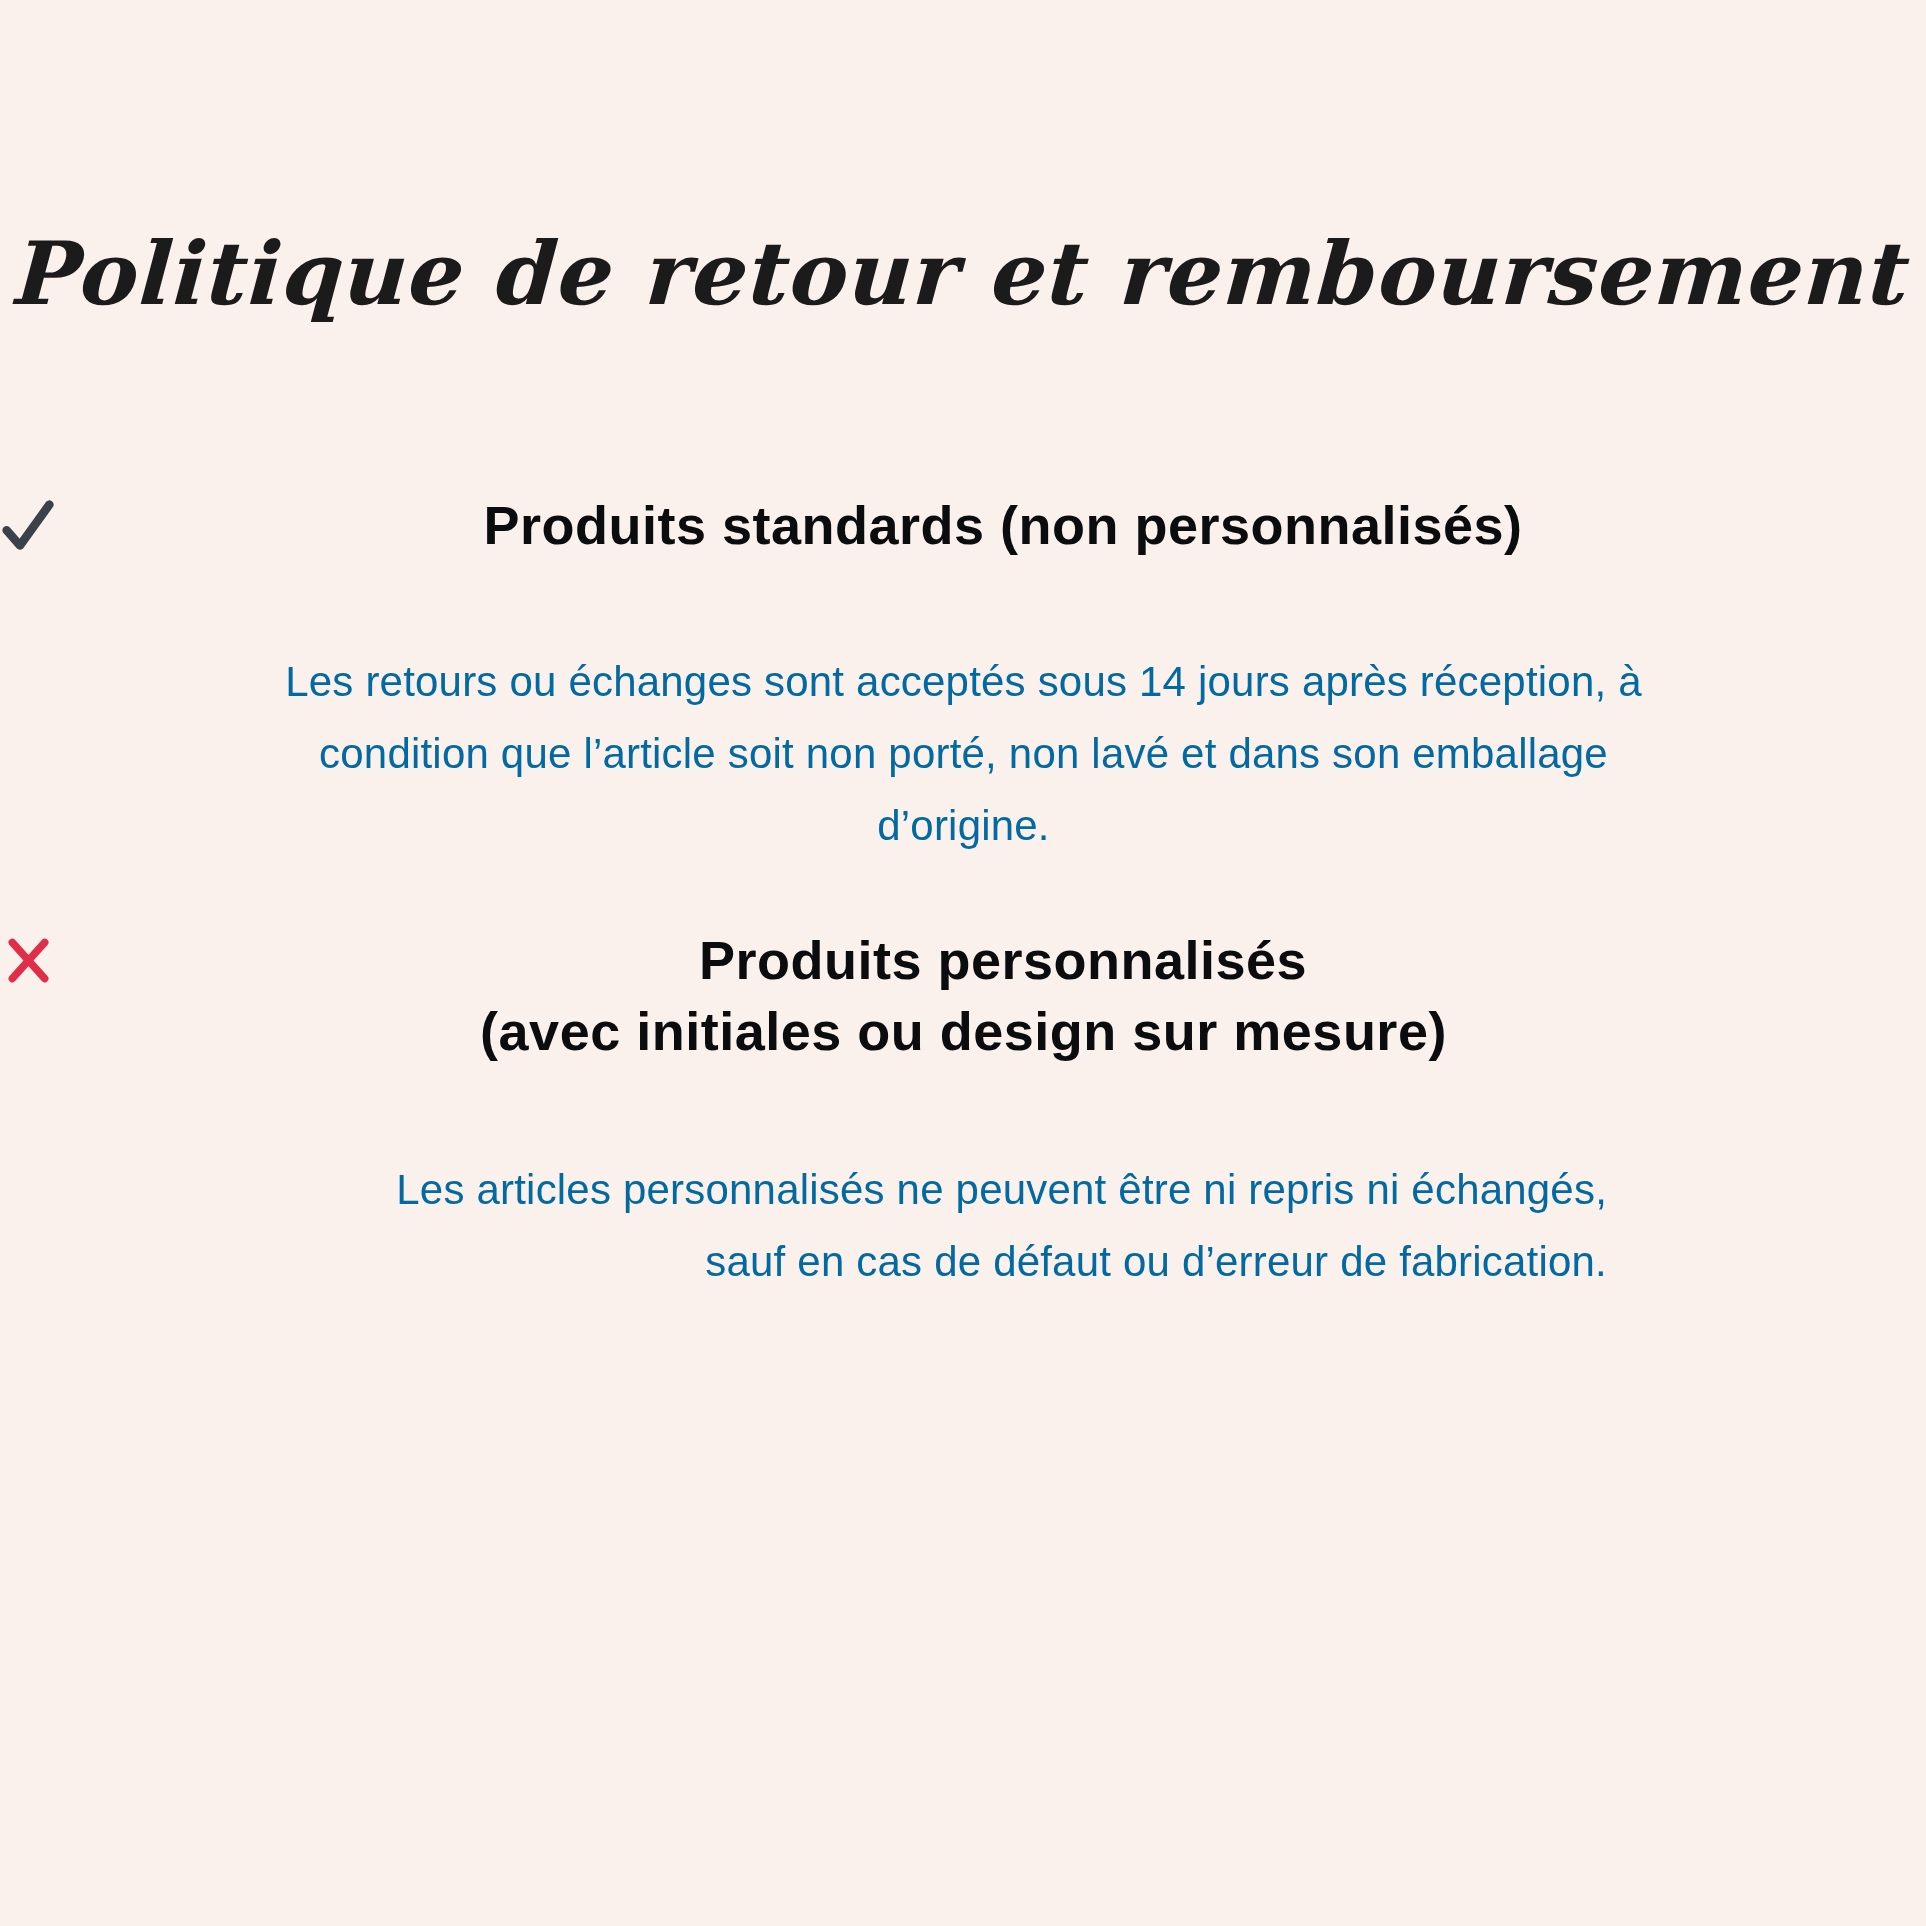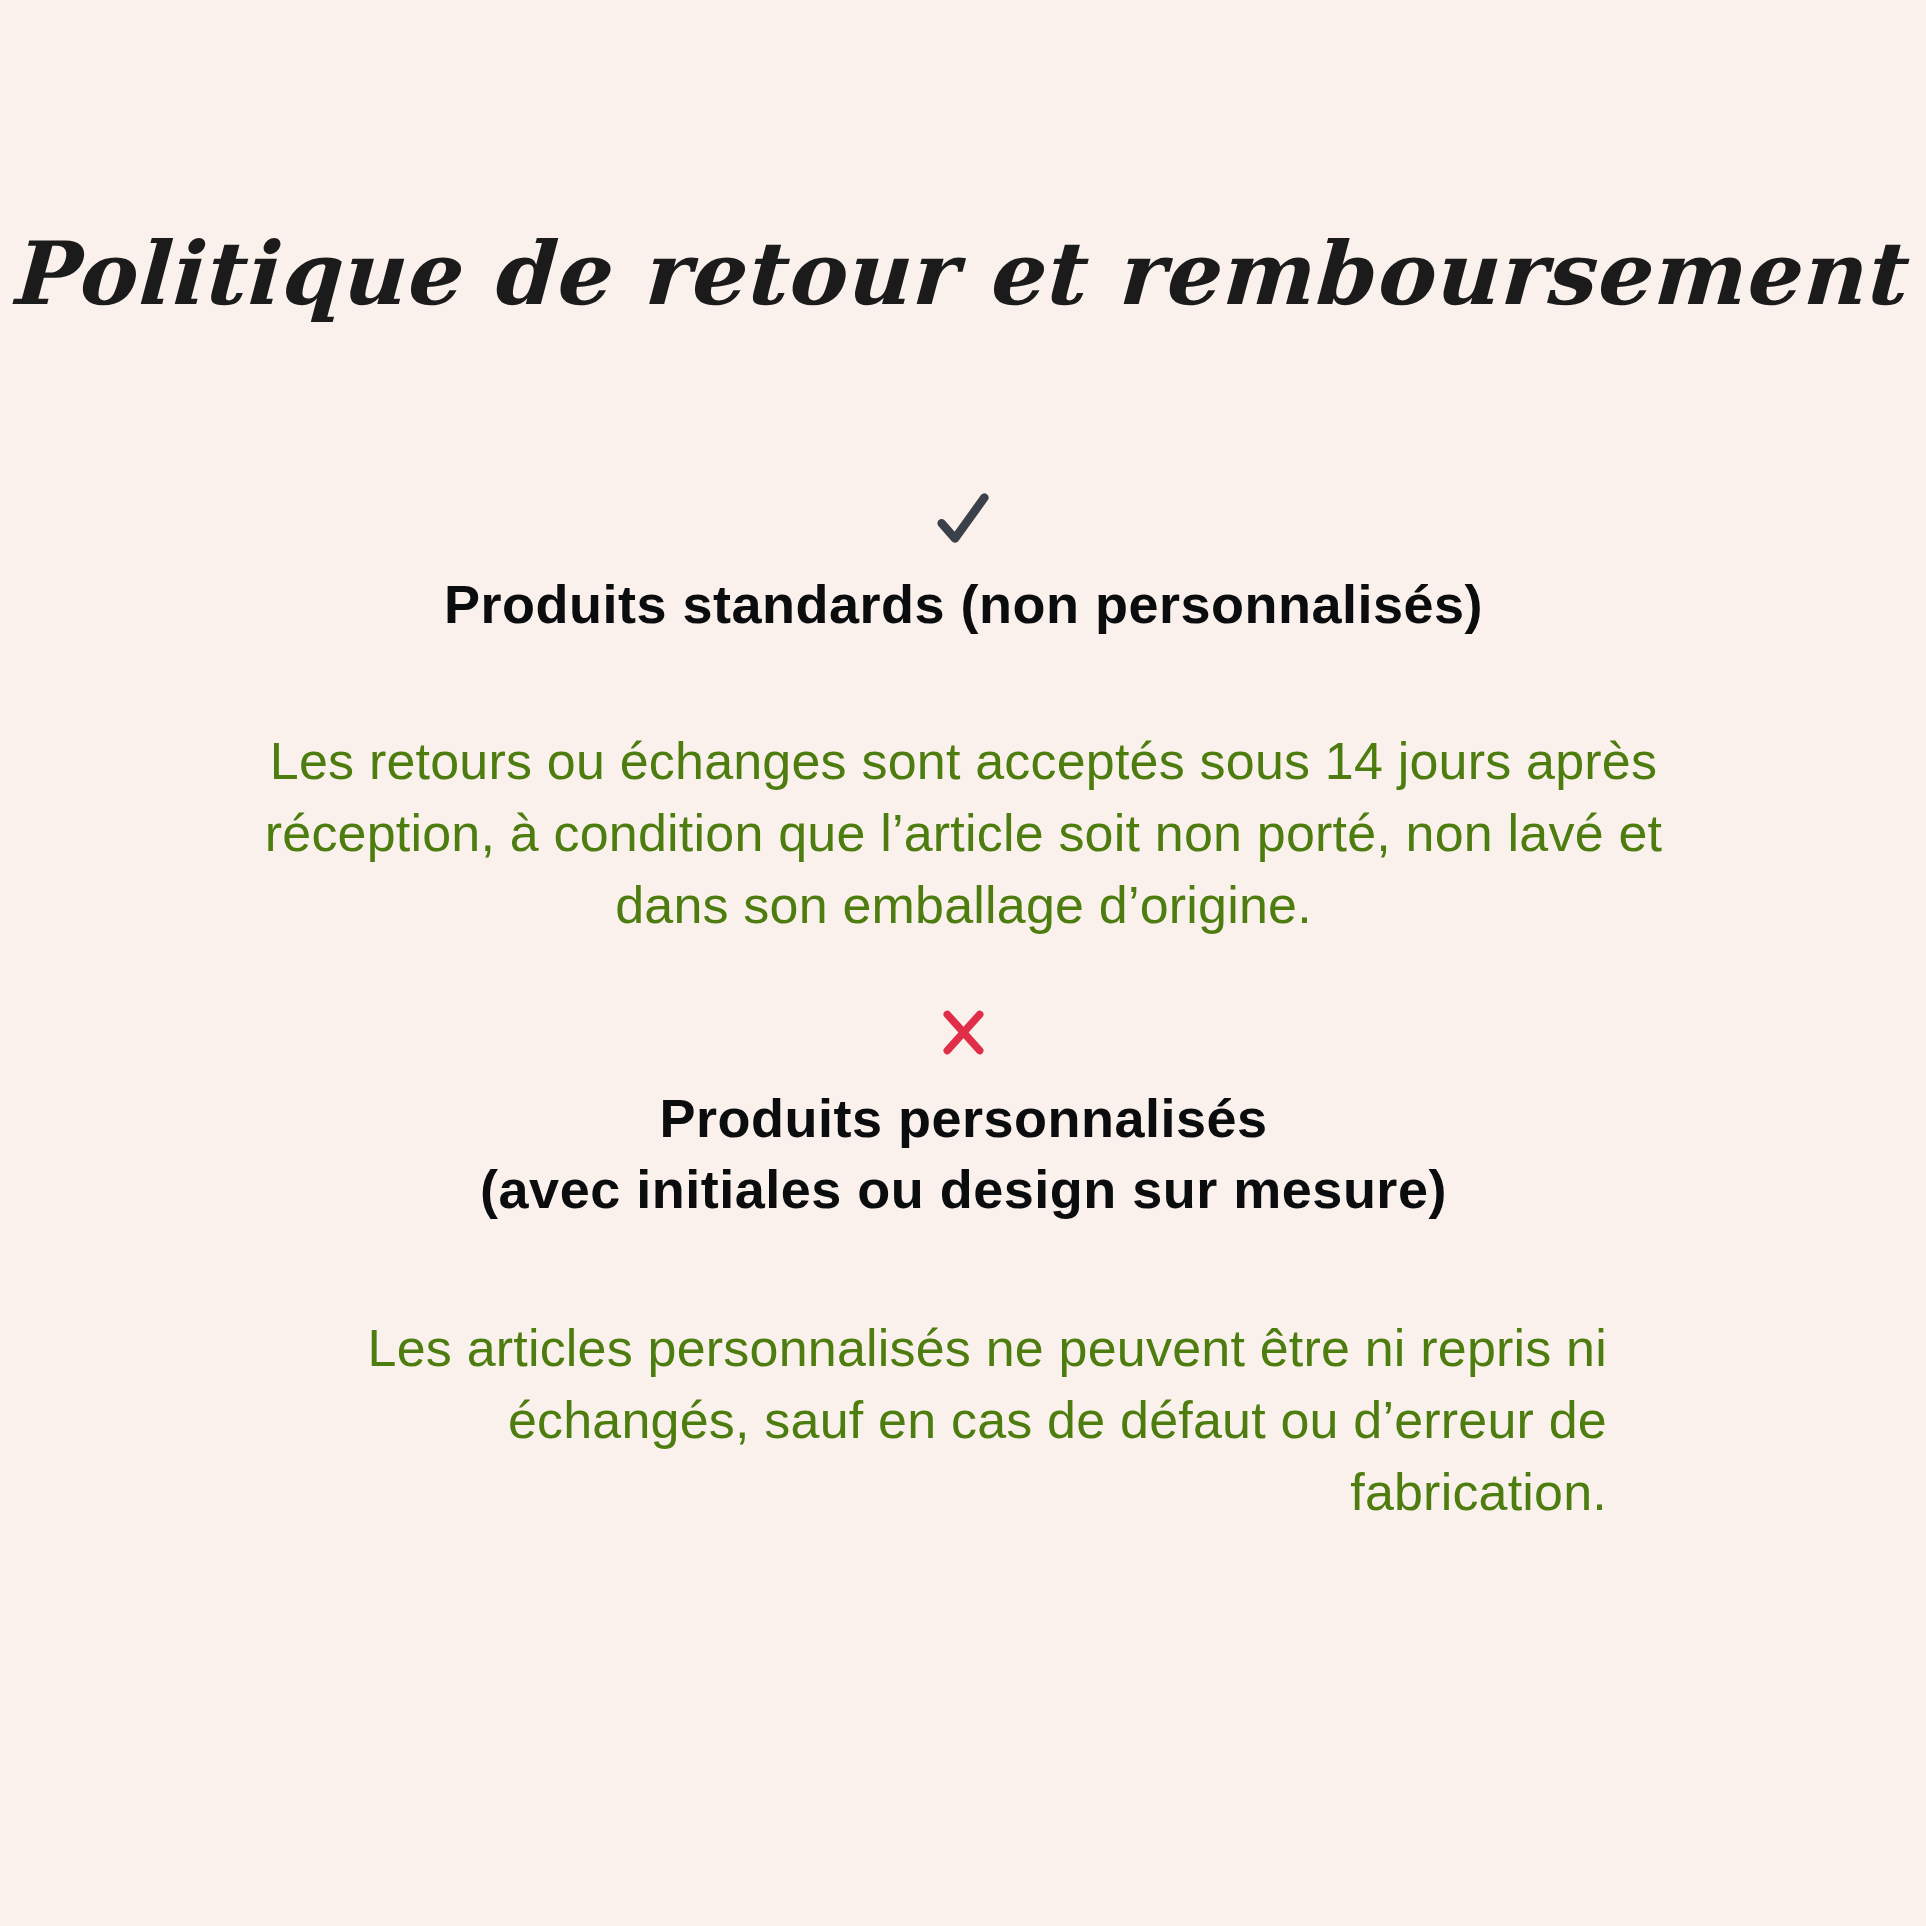--- a/index.html
+++ b/index.html
@@ -38,36 +38,35 @@
     line-height: 71px;
     color: #0b0c0e;
     letter-spacing: 0.5px;
     margin: 0 auto;
   }
   .heading-row {
     display: flex;
     align-items: center;
     justify-content: flex-end;
     gap: 22px;
-    flex-direction: column;
   }
   .icon {
     display: inline-flex;
     align-items: center;
     justify-content: center;
     width: 57px;
     height: 57px;
     flex: 0 0 auto;
   }
   .icon svg { width: 100%; height: 100%; display: block; }
   .body-text {
     font-weight: 400;
-    font-size: 52px;
+    font-size: 42px;
     line-height: 72px;
-    color: #4d7c0f;
+    color: #0369a1;
     letter-spacing: 0.2px;
     margin: 0 auto;
   }
   .p1 { max-width: 1465px; margin-top: 85px; }
   .gap-to-x { margin-top: 63px; }
   .p2 { max-width: 1287px; margin-top: 87px; text-align: right; }
   .contact { margin-top: 103px; }
 </style>
 </head>
 <body style="background: rgb(250, 240, 236);">

